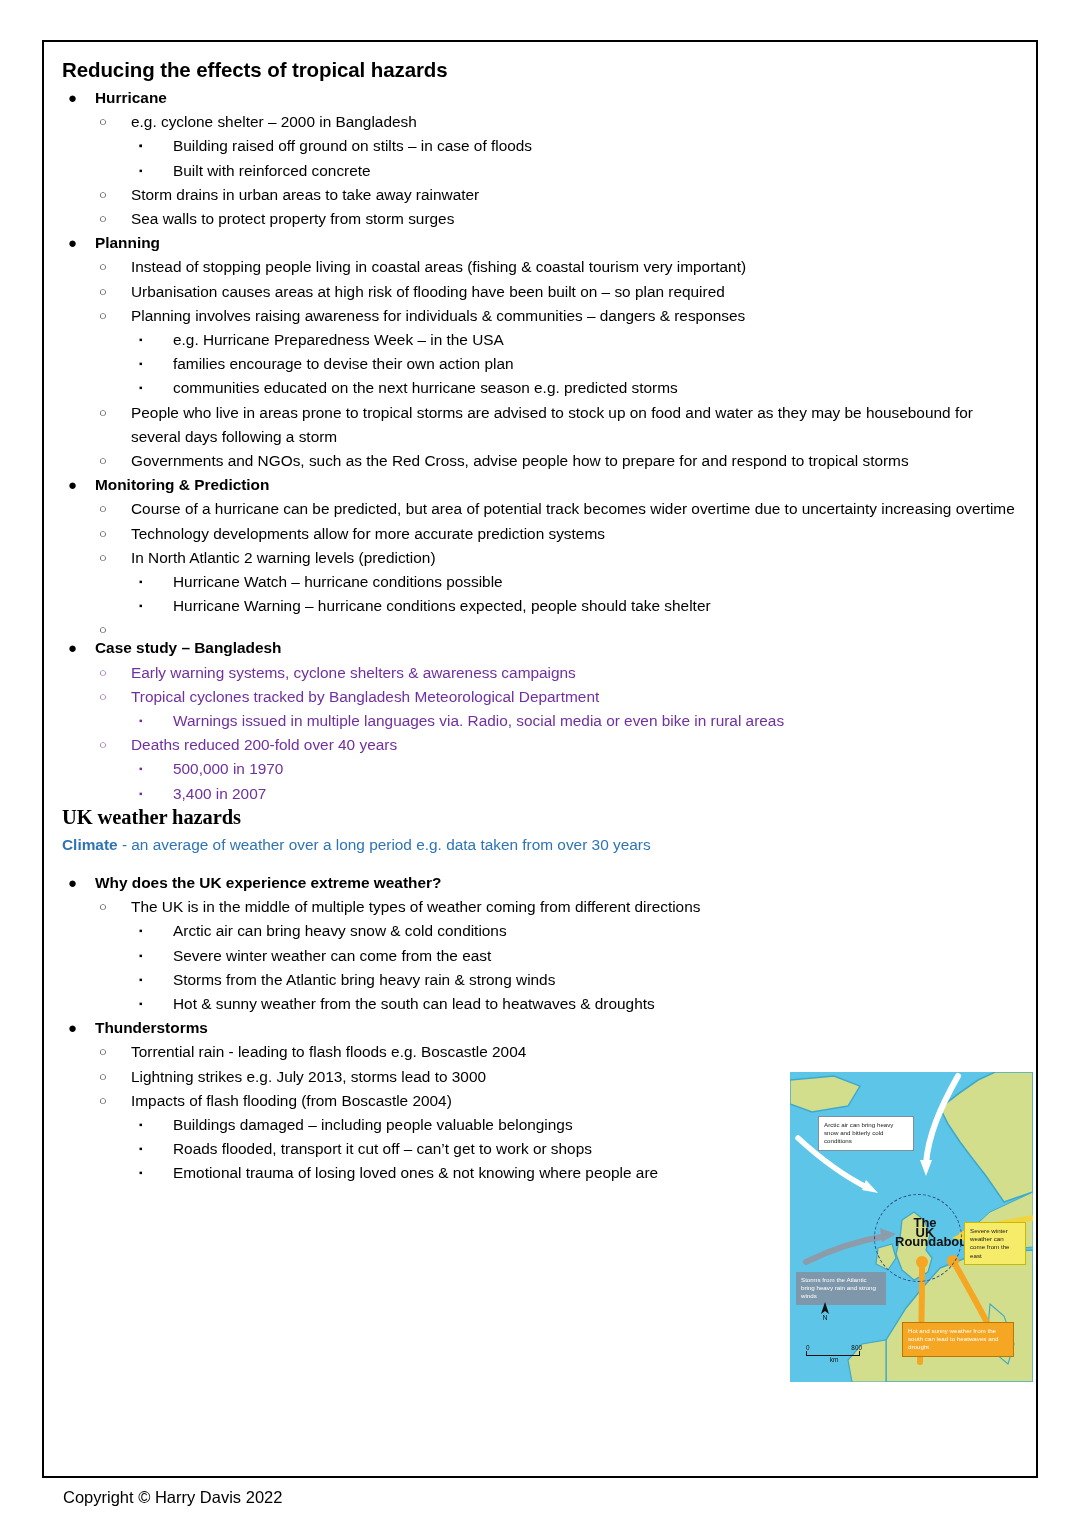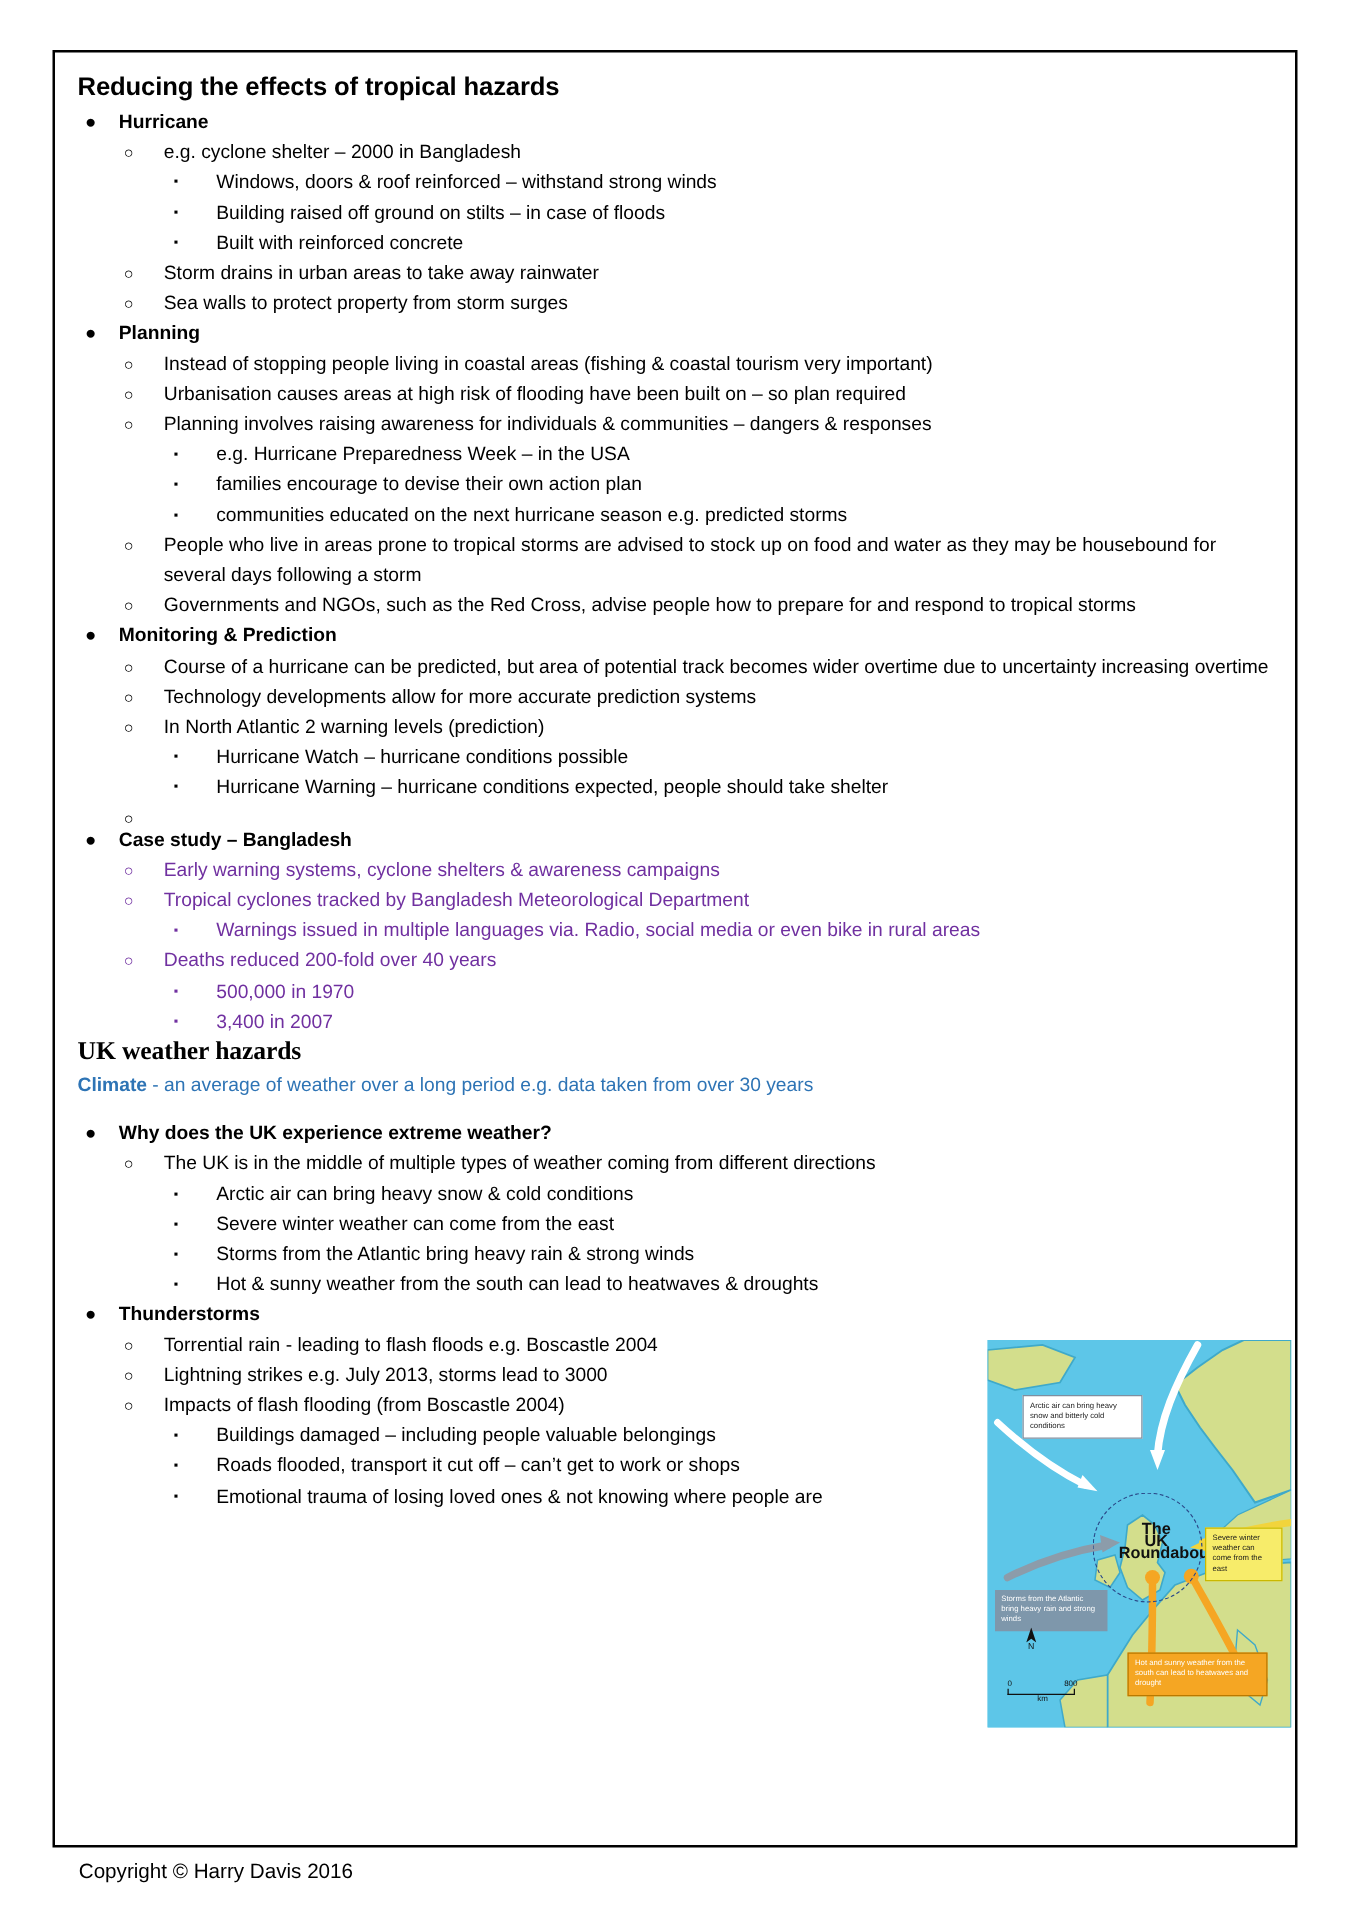--- a/index.html
+++ b/index.html
@@ -211,21 +211,20 @@
     <li class="l1">
       <span class="bullet1">●</span>
       <span>Hurricane</span>
       <ul class="lvl2">
         <li class="l2">
           <span class="bullet2">○</span>
           <span>e.g. cyclone shelter – 2000 in Bangladesh</span>
           <ul class="lvl3">
             <li class="l3">
               <span class="bullet3">▪</span>
-              <span>Windows, doors &amp; roof reinforced – withstand strong winds</span>
             </li>
             <li class="l3">
               <span class="bullet3">▪</span>
               <span>Building raised off ground on stilts – in case of floods</span>
             </li>
             <li class="l3">
               <span class="bullet3">▪</span>
               <span>Built with reinforced concrete</span>
             </li>
           </ul>
@@ -491,13 +490,13 @@
   <div class="scalebar" style="left:16px; top:272px; width:70px;">
     <div style="display:flex; justify-content:space-between; width:56px;">
       <span>0</span>
       <span>800</span>
     </div>
     <div class="bar"></div>
     <div style="text-align:center; width:56px;">km</div>
   </div>
 </div>
 
-<div class="footer">Copyright © Harry Davis 2016</div>
+<div class="footer">Copyright © Harry Davis 2022</div>
 
 </body></html>

